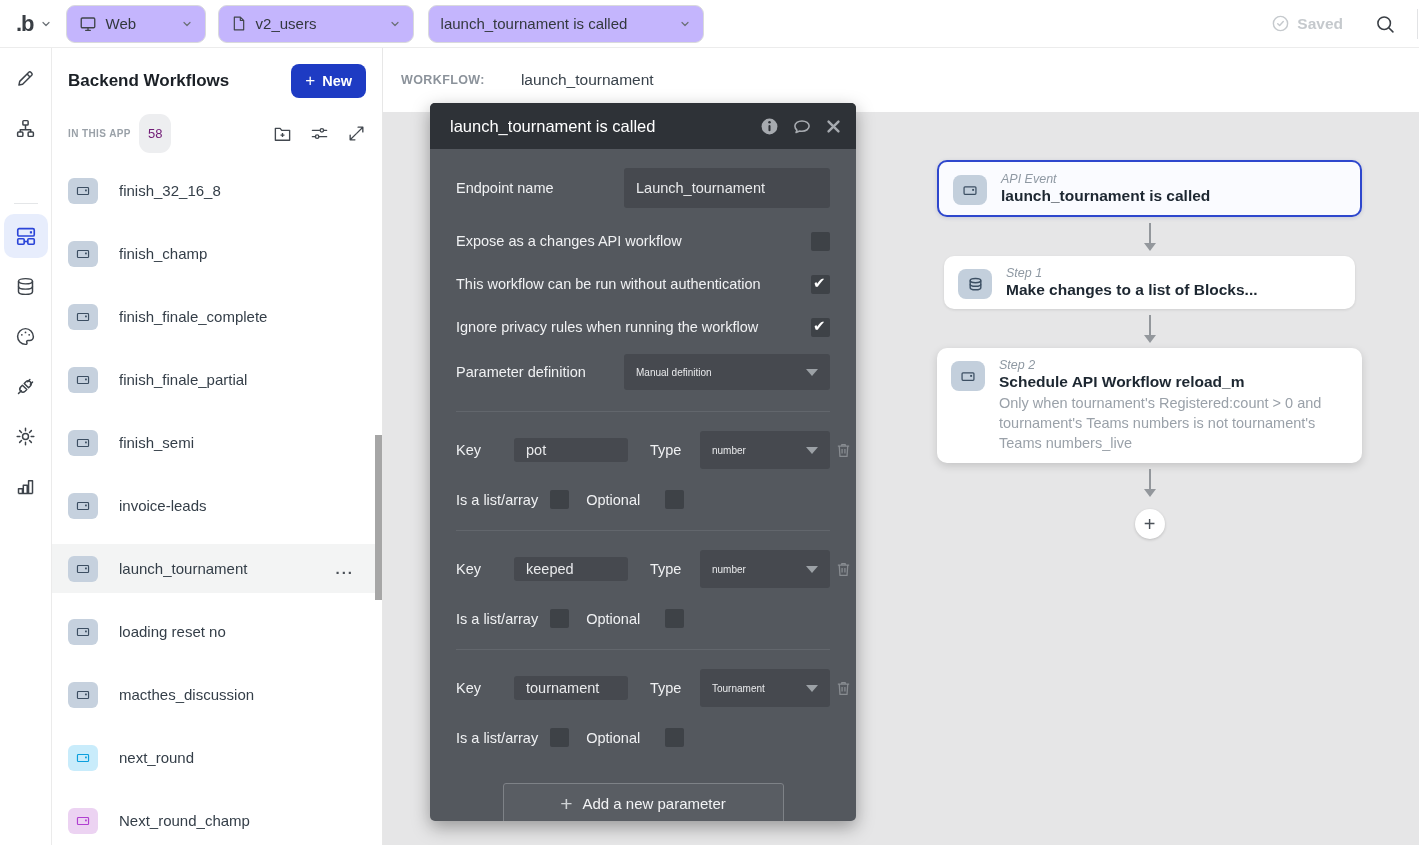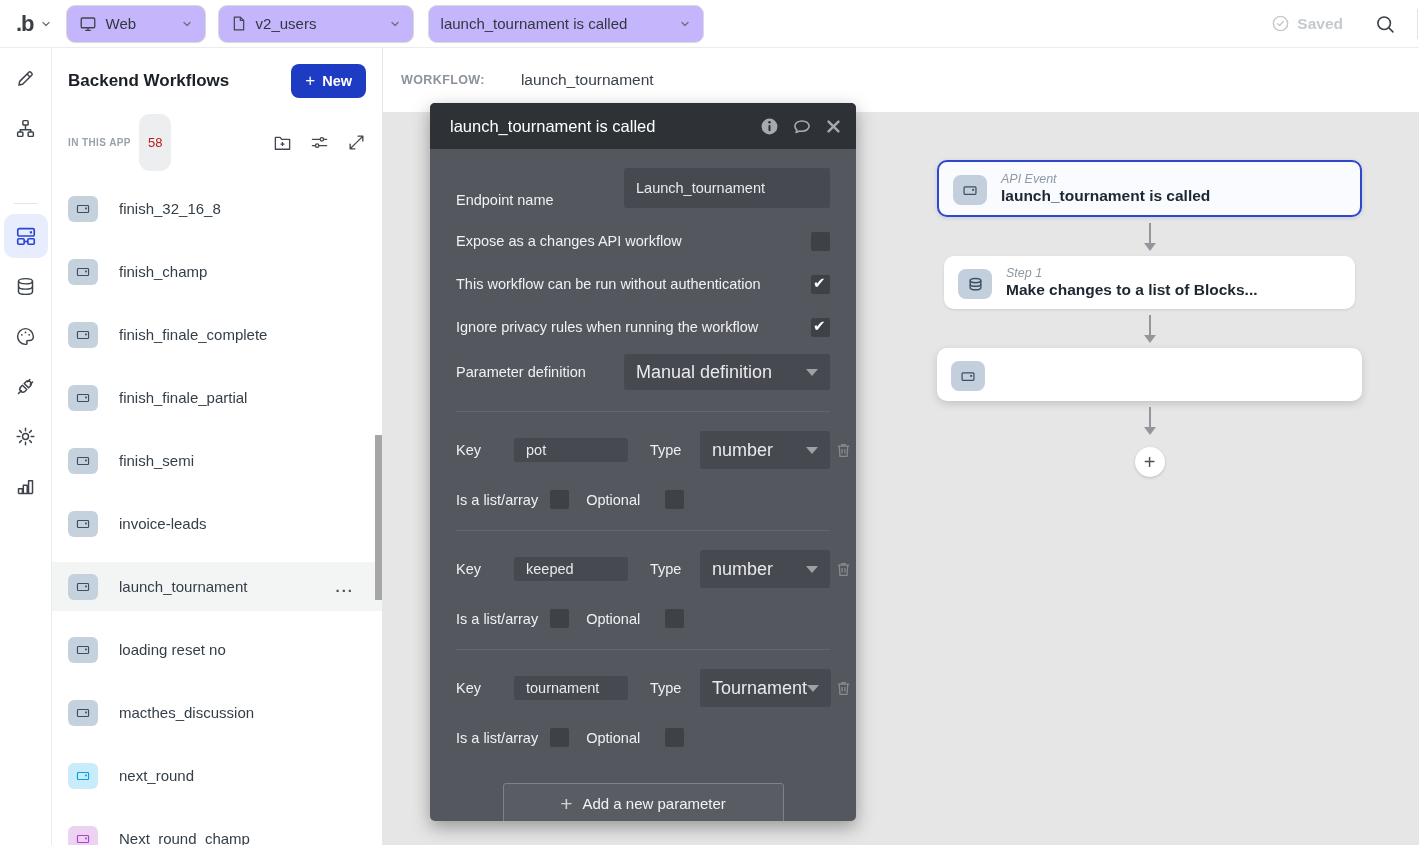--- a/index.html
+++ b/index.html
@@ -33,21 +33,21 @@
 
   
   .sidebar { position:absolute; top:48px; left:52px; width:331px; height:797px; background:#fff; border-right:1px solid #e7e7e7; z-index:30; }
   .sb-head { display:flex; align-items:center; padding:16px 16px 0 16px; }
   .sb-title { font-size:17px; font-weight:700; color:#1b2026; }
   .new-btn { margin-left:auto; background:#1e3bc3; color:#fff; border:none; border-radius:8px; height:34px; padding:0 14px; display:flex; align-items:center; cursor:pointer; }
   .new-btn .plus { font-size:17px; margin-right:7px; font-weight:400; }
   .new-btn .lbl { font-size:14.5px; font-weight:700; }
   .sb-sub { display:flex; align-items:center; padding:16px 16px 0 16px; }
   .scope { font-size:10px; font-weight:700; color:#9aa1a8; letter-spacing:.4px; }
-  .count-badge { margin-left:8px; background:#edeef0; color:#b91c1c; font-size:13px; border-radius:11px; padding:21px 9px; }
+  .count-badge { margin-left:8px; background:#edeef0; color:#701a75; font-size:13px; border-radius:11px; padding:12px 9px; }
   .sb-tools { margin-left:auto; display:flex; align-items:center; gap:18px; color:#42484f; }
   .sb-tools .tool { display:flex; cursor:pointer; }
   .wf-list { margin-top:13px; }
   .wf-item { height:49px; display:flex; align-items:center; padding-left:16px; position:relative; cursor:pointer; }
   .wf-item + .wf-item { margin-top:14px; }
   .wf-item.selected { background:#f3f4f4; }
   .wf-icon { width:30px; height:26px; border-radius:6px; display:flex; align-items:center; justify-content:center; flex:none; }
   .wf-icon.gray { background:#c6d1de; color:#3c4e62; }
   .wf-icon.blue { background:#c9ecfb; color:#0b9fdd; }
   .wf-icon.purple { background:#ecd3f2; color:#b13fd1; }
@@ -80,29 +80,29 @@
   
   .modal { position:absolute; left:47px; top:55px; width:426px; height:718px; border-radius:5px; background:#54585e; box-shadow:0 6px 18px rgba(0,0,0,.35); z-index:20; overflow:hidden; }
   .modal-titlebar { height:46px; background:#2e3237; display:flex; align-items:center; padding:0 14px 0 20px; cursor:move; }
   .modal-title { color:#fff; font-size:16.5px; }
   .mt-icons { margin-left:auto; display:flex; align-items:center; gap:13px; color:#a6aaaf; }
   .mt-icons .mi { display:flex; cursor:pointer; }
   .modal-body { padding:19px 26px 0 26px; color:#eef0f1; }
   .mrow { display:flex; align-items:center; }
   .mlabel { font-size:14.5px; color:#f0f1f3; }
   .minput { background:#46494f; border:none; border-radius:3px; color:#e9eaec; font-size:14.5px; font-family:"Liberation Sans",sans-serif; padding:0 12px; outline:none; }
-  .endpoint-row { height:40px;align-items:flex-end; }
+  .endpoint-row { height:40px; }
   .endpoint-row .minput { margin-left:auto; width:206px; height:40px; }
   .check-row { margin-top:23px; height:20px; }
   .checkbox { width:19px; height:19px; background:#3e4247; border-radius:2px; margin-left:auto; position:relative; cursor:pointer; flex:none; }
   .checkbox.inline { margin-left:12px; }
   .checkbox.checked::after { content:"\2714"; position:absolute; left:2px; top:-1px; color:#fff; font-size:15px; font-weight:700; font-family:"DejaVu Sans",sans-serif; }
   .pdef-row { margin-top:17px; }
   .mselect { background:#46494f; border-radius:3px; height:36px; display:flex; align-items:center; padding:0 12px; cursor:pointer; }
-  .mselect .sval { font-size:18px; color:#e9eaec; }
+  .mselect .sval { font-size:10px; color:#e9eaec; }
   .mselect .tri { margin-left:auto; width:0; height:0; border-left:6px solid transparent; border-right:6px solid transparent; border-top:7px solid #9ca1a6; }
   .pdef-row .mselect { margin-left:auto; width:206px; }
   .msep { height:1px; background:#62666c; margin:21px 0 0 0; border:none; }
   .param-row { margin-top:19px; height:38px; position:relative; }
   .param-row .klabel { width:58px; flex:none; }
   .param-row .minput { width:114px; height:24px; }
   .param-row .tlabel { margin-left:22px; width:50px; flex:none; }
   .param-row .mselect { height:38px; flex:1; }
   .trash { position:absolute; right:-22px; top:10px; color:#888c91; display:flex; cursor:pointer; }
   .flags-row { margin-top:21px; height:19px; }
@@ -428,20 +428,25 @@
           <div class="connector"></div>
         </div>
 
       <div class="card wide" style="box-shadow:0 3px 8px rgba(0,0,0,.15)">
         <span class="tile">
             <svg width="18" height="15" viewBox="0 0 24 24" fill="none" stroke="currentColor" stroke-width="2">
               <rect x="2.5" y="6" width="19" height="12" rx="1.5"></rect>
               <rect x="15.5" y="9.5" width="3" height="3" fill="currentColor" stroke="none"></rect>
             </svg>
           </span>
+        <span class="card-body">
+          <div class="kind">Step 2</div>
+          <div class="card-title">Schedule API Workflow reload_m</div>
+          <div class="condition">Only when tournament's Registered:count &gt; 0 and tournament's Teams numbers is not tournament's Teams numbers_live</div>
+        </span>
       </div>
       <div class="connector-wrap">
           <div class="connector"></div>
         </div>
 
       <div class="add-step">+</div>
     </div>
 
     <div class="modal">
       <div class="modal-titlebar">

